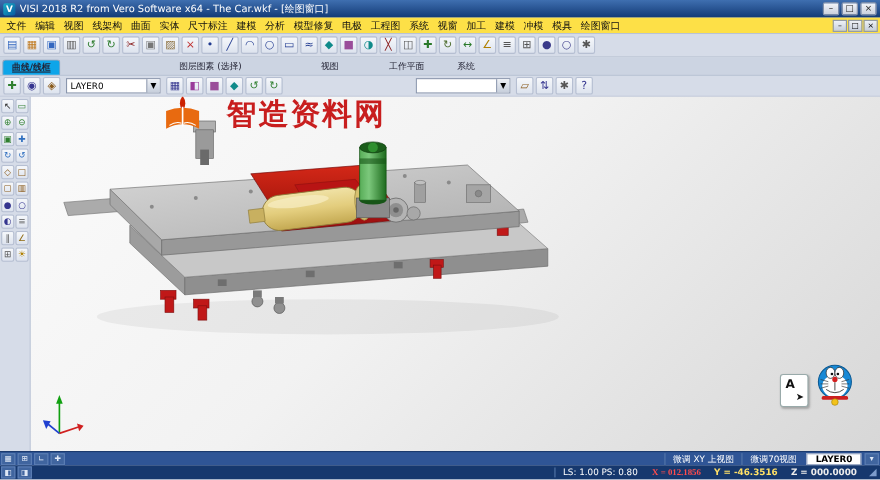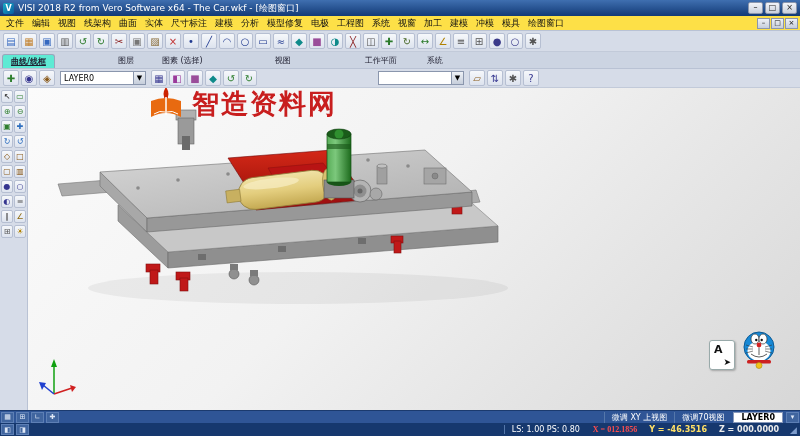--- a/index.html
+++ b/index.html
@@ -34,46 +34,46 @@
   .tb-icon { width:16px; height:16px; margin:0 1px; border:1px solid #b6bfd2;
     background:linear-gradient(#f6f8fb,#dde3ee); display:flex; align-items:center;
     justify-content:center; font-size:10px; border-radius:2px; cursor:default; }
 
   
   .commandbar { height:17px; flex:0 0 17px; background:#ccd4e2; display:flex; align-items:flex-end;
     border-bottom:1px solid #b9c2d4; padding:0 2px; }
   .cb-tabs { display:flex; align-items:flex-end; }
   .cb-tab { padding:1px 8px; font-size:8px; background:#e4e9f2; border:1px solid #9aa6bc; border-bottom:none;
     border-radius:3px 3px 0 0; margin-right:2px; color:#223; }
-  .cb-tab.active { background:#5eead4; font-weight:bold;text-decoration:underline; }
+  .cb-tab.active { background:#0ea5e9; font-weight:bold;text-decoration:underline; }
   .cb-sections { display:flex; align-items:center; height:100%; }
   .cb-section { font-size:8px; color:#223; white-space:nowrap; }
-  .cb-section:nth-child(1){ margin-left:61px; }
-  .cb-section:nth-child(2){ margin-left:28px; }
+  .cb-section:nth-child(1){ margin-left:106px; }
+  .cb-section:nth-child(2){ }
   .cb-section:nth-child(3){ margin-left:72px; }
-  .cb-section:nth-child(4){ margin-left:74px; }
+  .cb-section:nth-child(4){ margin-left:46px; }
   .cb-section:nth-child(5){ margin-left:30px; }
 
   .toolbar-secondary { height:19px; flex:0 0 19px; }
   .combo { display:flex; align-items:center; width:86px; height:14px; background:#fff;
     border:1px solid #8a96ad; margin:0 4px; font-size:8px; padding-left:3px; }
   .combo .combo-arrow { margin-left:auto; width:12px; height:12px; background:linear-gradient(#eef1f6,#c6cedb);
     border-left:1px solid #8a96ad; text-align:center; font-size:7px; line-height:12px; }
 
   
   .main { flex:1 1 auto; display:flex; min-height:0; }
   .sidebar { flex:0 0 28px; background:#d6dce8; border-right:1px solid #b9c2d4; padding:2px 1px;
     display:grid; grid-template-columns:repeat(2,12px); grid-auto-rows:14px; gap:1px; align-content:start; justify-content:center; }
   .sb-icon { width:12px; height:13px; border:1px solid #b6bfd2; background:linear-gradient(#f6f8fb,#dde3ee);
     display:flex; align-items:center; justify-content:center; font-size:8px; border-radius:2px; }
 
   .viewport { flex:1 1 auto; position:relative; overflow:hidden;
     background:linear-gradient(135deg,#fbfbfb 0%,#f2f2f2 45%,#d7d7d7 100%); }
   .model-svg { position:absolute; left:0; top:0; }
-  .watermark { position:absolute; left:118px; top:-2px; display:flex; align-items:center; gap:6px; }
+  .watermark { position:absolute; left:118px; top:-2px; display:flex; align-items:center; gap:20px; }
   .watermark-text { font-size:27px; font-weight:bold; color:#c81e1e; letter-spacing:2px;
     font-family:"DejaVu Sans","Liberation Sans",sans-serif; }
   .triad { position:absolute; left:6px; bottom:8px; }
   .overlay-float { position:absolute; right:20px; bottom:40px; display:flex; align-items:flex-end; gap:3px; }
   .tool-card { width:26px; height:30px; background:#fff; border:1px solid #9aa; border-radius:3px;
     position:relative; box-shadow:1px 1px 2px rgba(0,0,0,.25); }
   .tool-card .letter { position:absolute; left:4px; top:2px; font-size:11px; font-weight:bold; color:#111; }
   .tool-card .cursor { position:absolute; right:3px; bottom:2px; font-size:9px; color:#111; }
 
   

